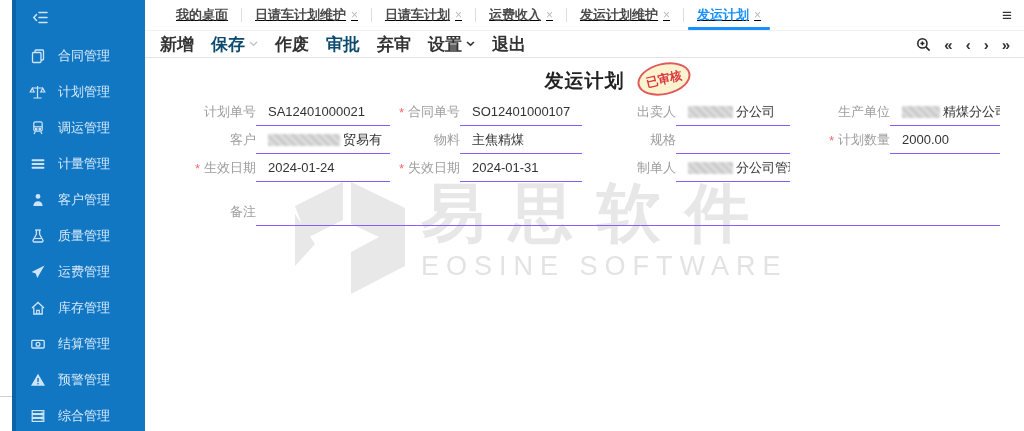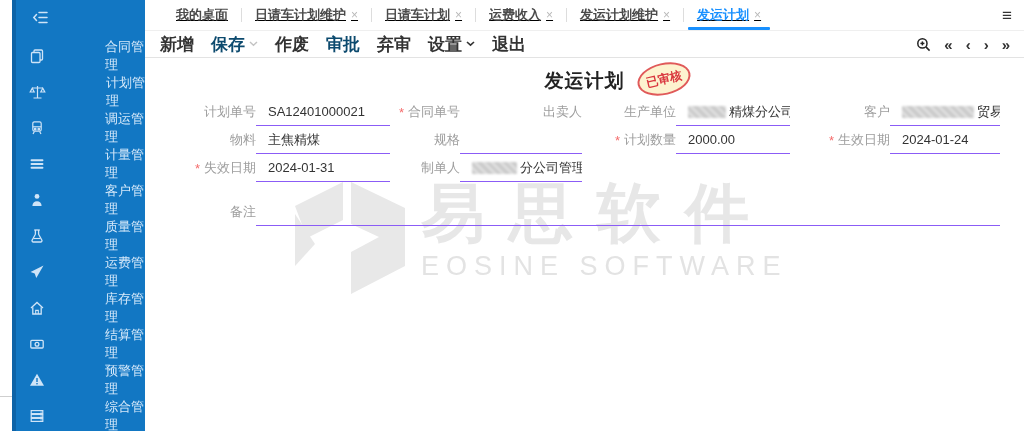--- a/index.html
+++ b/index.html
@@ -12,21 +12,21 @@
   .edge-blue { left:75px; width:32px; background:#2f6fe0; }
   .edge-red1 { left:109px; width:12px; background:#e13c3c; }
   .edge-red2 { left:124px; width:13px; background:#e13c3c; }
   .gutter-line { position:absolute; left:0; top:396px; width:12px; height:1px; background:#cfcfcf; }
 
   
   .sidebar { position:absolute; left:12px; top:0; width:133px; height:431px; background:#1277c3; }
   .sidebar .dark-edge { position:absolute; left:0; top:0; width:4px; height:100%; background:#0d63a7; }
   .collapse-btn { position:absolute; left:17px; top:9px; width:22px; height:20px; display:flex; align-items:center; justify-content:center; cursor:pointer; }
   .menu { position:absolute; left:0; top:38px; width:100%; }
-  .menu-item { height:36px; display:flex; align-items:center; padding-left:17px; color:#d6e9fa; font-size:13px; cursor:pointer;gap:48px; }
+  .menu-item { height:36px; display:flex; align-items:center; padding-left:17px; color:#d6e9fa; font-size:13px; cursor:pointer; }
   .menu-item .mi-icon { width:17px; height:17px; margin-right:12px; display:flex; align-items:center; justify-content:center; }
   .menu-item svg { display:block; }
 
   
   .main { position:absolute; left:145px; top:0; width:879px; height:431px; background:#fff; }
 
   
   .tabbar { position:relative; height:31px; display:flex; align-items:stretch; padding-left:18px; background:#fff; border-bottom:1px solid #efefef;text-decoration:underline; }
   .tab { position:relative; display:flex; align-items:center; padding:0 13px; font-size:13px; font-weight:700; color:#4a4a4a; cursor:pointer; white-space:nowrap; }
   .tab .close { margin-left:5px; font-size:12px; font-weight:400; color:#b9b9b9; cursor:pointer; }
@@ -301,22 +301,29 @@
         <div class="flabel">
           <span>计划单号</span>
         </div>
         <div class="fval">
           <span>SA12401000021</span>
         </div>
         <div class="flabel">
           <span class="req">*</span>
           <span>合同单号</span>
         </div>
+        <div class="fval">
+          <span>SO12401000107</span>
+        </div>
         <div class="flabel">
           <span>出卖人</span>
+        </div>
+        <div class="fval">
+          <span class="blur w45"></span>
+          <span>分公司</span>
         </div>
         <div class="flabel">
           <span>生产单位</span>
         </div>
         <div class="fval">
           <span class="blur w38"></span>
           <span>精煤分公司</span>
         </div>
 
         <div class="flabel">

